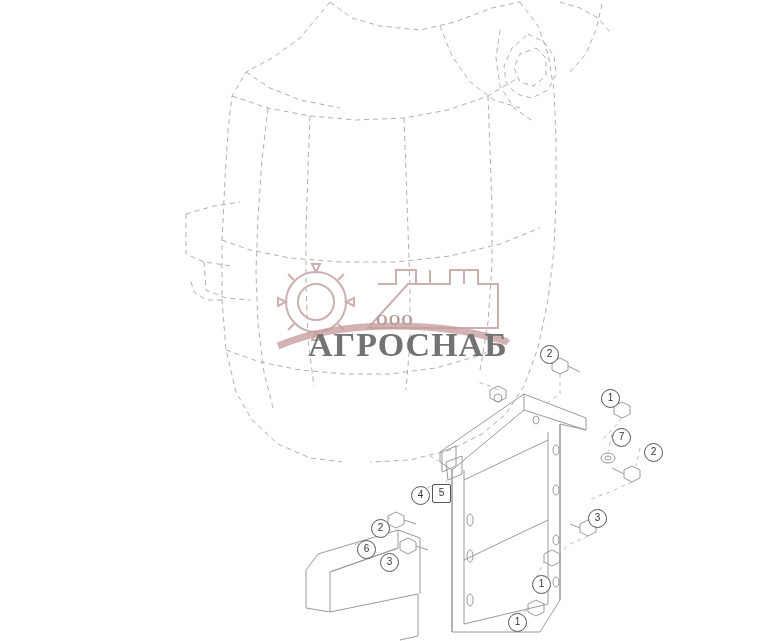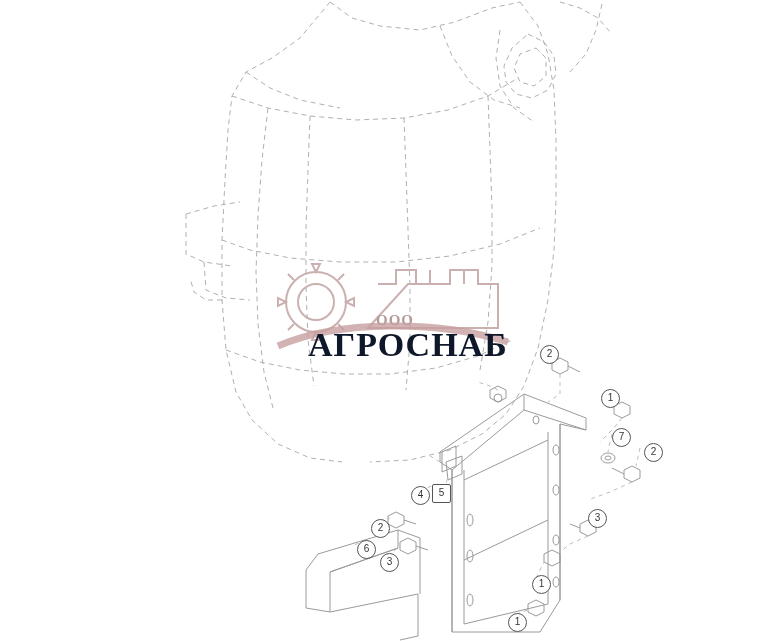--- a/index.html
+++ b/index.html
@@ -59,21 +59,21 @@
   #wm-ooo {
     left: 108px;
     top: 62px;
     font-size: 15px;
     color: #b79b9b;
   }
   #wm-name {
     left: 40px;
     top: 76px;
     font-size: 34px;
-    color: #0f172a;
+    color: #737373;
   }
 </style>
 </head>
 <body>
 
 <div id="stage">
 
   <svg id="diagram-svg" viewBox="0 0 781 641">
     <g fill="none" stroke="#b0b0b0" stroke-width="1" stroke-dasharray="5 4">
 

